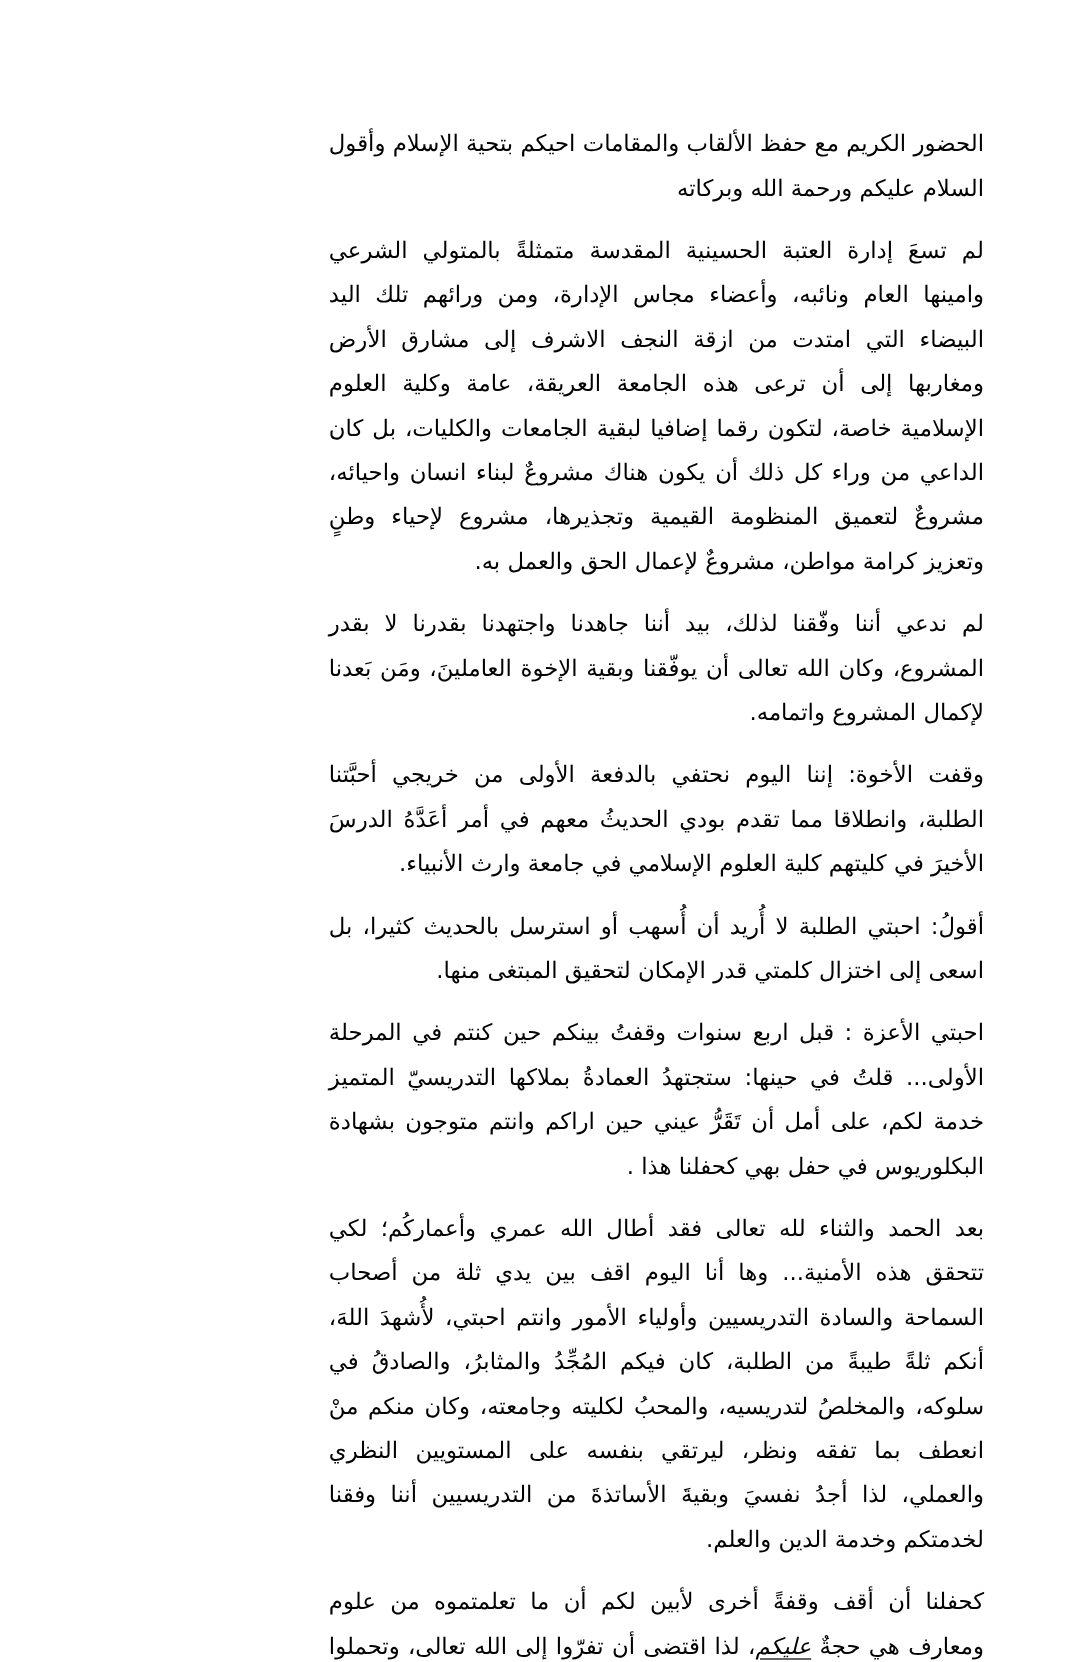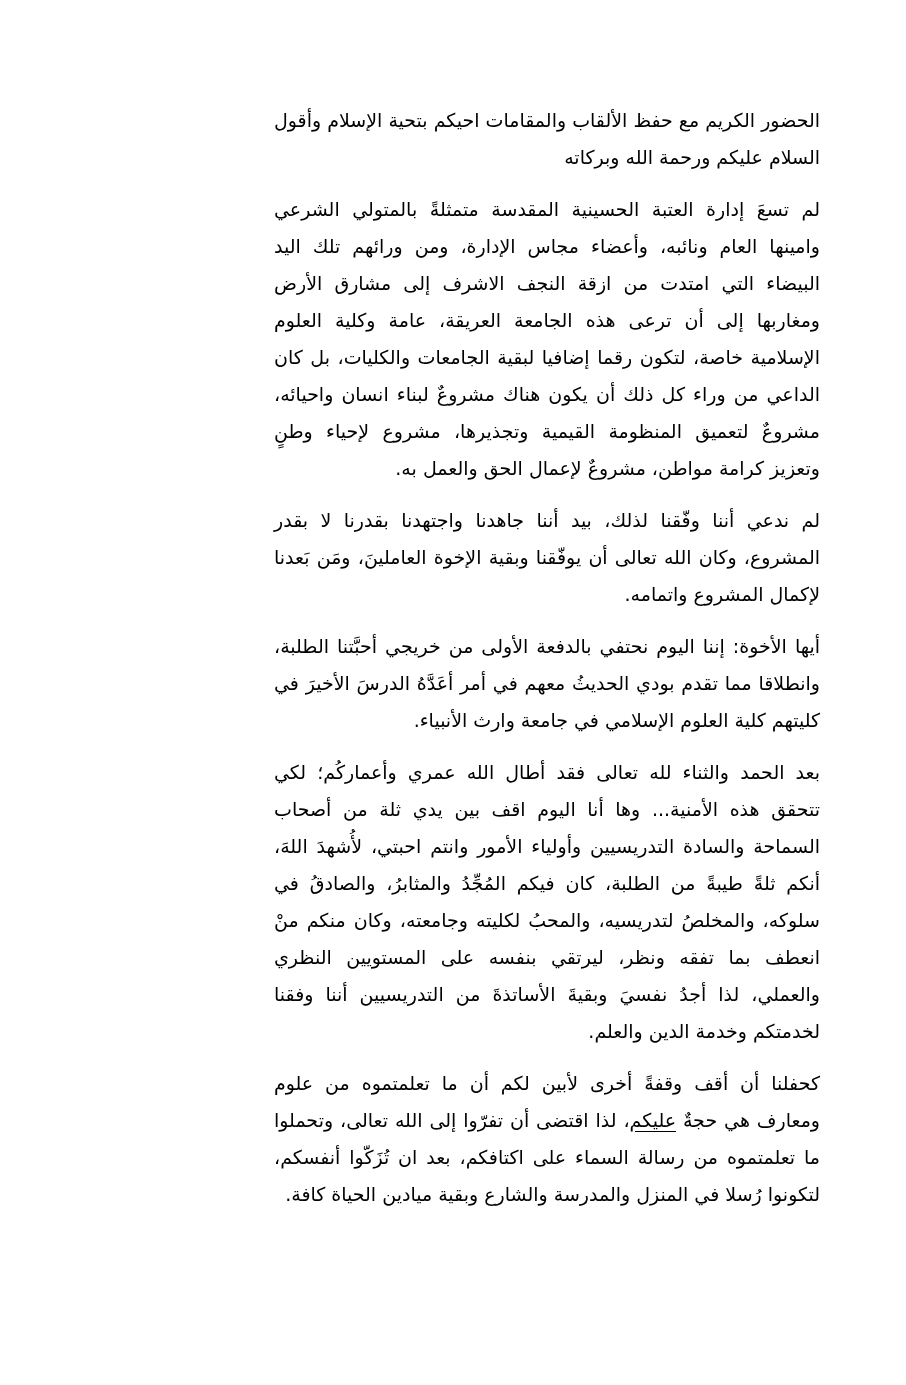--- a/index.html
+++ b/index.html
@@ -25,34 +25,37 @@
     font-size: 19px;
     line-height: 37px;
   }
   .para {
     margin: 0 0 15px 0;
     padding: 0;
   }
   .underlined-word {
     text-decoration: underline;
     text-underline-offset: 4px;
+    font-style: italic;
   }
 </style>
 </head>
 <body>
 
 <div class="page">
   <p class="para">الحضور الكريم مع حفظ الألقاب والمقامات احيكم بتحية الإسلام وأقول السلام عليكم ورحمة الله وبركاته</p>
 
   <p class="para">لم تسعَ إدارة العتبة الحسينية المقدسة متمثلةً بالمتولي الشرعي وامينها العام ونائبه، وأعضاء مجاس الإدارة، ومن ورائهم تلك اليد البيضاء التي امتدت من ازقة النجف الاشرف إلى مشارق الأرض ومغاربها إلى أن ترعى هذه الجامعة العريقة، عامة وكلية العلوم الإسلامية خاصة، لتكون رقما إضافيا لبقية الجامعات والكليات، بل كان الداعي من وراء كل ذلك أن يكون هناك مشروعٌ لبناء انسان واحيائه، مشروعٌ لتعميق المنظومة القيمية وتجذيرها، مشروع لإحياء وطنٍ وتعزيز كرامة مواطن، مشروعٌ لإعمال الحق والعمل به.</p>
 
   <p class="para">لم ندعي أننا وفّقنا لذلك، بيد أننا جاهدنا واجتهدنا بقدرنا لا بقدر المشروع، وكان الله تعالى أن يوفّقنا وبقية الإخوة العاملينَ، ومَن بَعدنا لإكمال المشروع واتمامه.</p>
 
-  <p class="para">أيها الأخوة: إننا اليوم نحتفي بالدفعة الأولى من خريجي أحبَّتنا الطلبة، وانطلاقا مما تقدم بودي الحديثُ معهم في أمر أعَدَّهُ الدرسَ الأخيرَ في كليتهم كلية العلوم الإسلامي في جامعة وارث الأنبياء.</p>
+  <p class="para">وقفت الأخوة: إننا اليوم نحتفي بالدفعة الأولى من خريجي أحبَّتنا الطلبة، وانطلاقا مما تقدم بودي الحديثُ معهم في أمر أعَدَّهُ الدرسَ الأخيرَ في كليتهم كلية العلوم الإسلامي في جامعة وارث الأنبياء.</p>
 
+  <p class="para">أقولُ: احبتي الطلبة لا أُريد أن أُسهب أو استرسل بالحديث كثيرا، بل اسعى إلى اختزال كلمتي قدر الإمكان لتحقيق المبتغى منها.</p>
 
+  <p class="para">احبتي الأعزة : قبل اربع سنوات وقفتُ بينكم حين كنتم في المرحلة الأولى... قلتُ في حينها: ستجتهدُ العمادةُ بملاكها التدريسيّ المتميز خدمة لكم، على أمل أن تَقَرُّ عيني حين اراكم وانتم متوجون بشهادة البكلوريوس في حفل بهي كحفلنا هذا .</p>
 
   <p class="para">بعد الحمد والثناء لله تعالى فقد أطال الله عمري وأعماركُم؛ لكي تتحقق هذه الأمنية... وها أنا اليوم اقف بين يدي ثلة من أصحاب السماحة والسادة التدريسيين وأولياء الأمور وانتم احبتي، لأُشهدَ اللهَ، أنكم ثلةً طيبةً من الطلبة، كان فيكم المُجِّدُ والمثابرُ، والصادقُ في سلوكه، والمخلصُ لتدريسيه، والمحبُ لكليته وجامعته، وكان منكم منْ انعطف بما تفقه ونظر، ليرتقي بنفسه على المستويين النظري والعملي، لذا أجدُ نفسيَ وبقيةَ الأساتذةَ من التدريسيين أننا وفقنا لخدمتكم وخدمة الدين والعلم.</p>
 
   <p class="para">
     <span>كحفلنا أن أقف وقفةً أخرى لأبين لكم أن ما تعلمتموه من علوم ومعارف هي حجةٌ </span><span class="underlined-word">عليكم</span><span>، لذا اقتضى أن تفرّوا إلى الله تعالى، وتحملوا ما تعلمتموه من رسالة السماء على اكتافكم، بعد ان تُزَكّوا أنفسكم، لتكونوا رُسلا في المنزل والمدرسة والشارع وبقية ميادين الحياة كافة.</span>
   </p>
 </div>
 
 </body></html>

